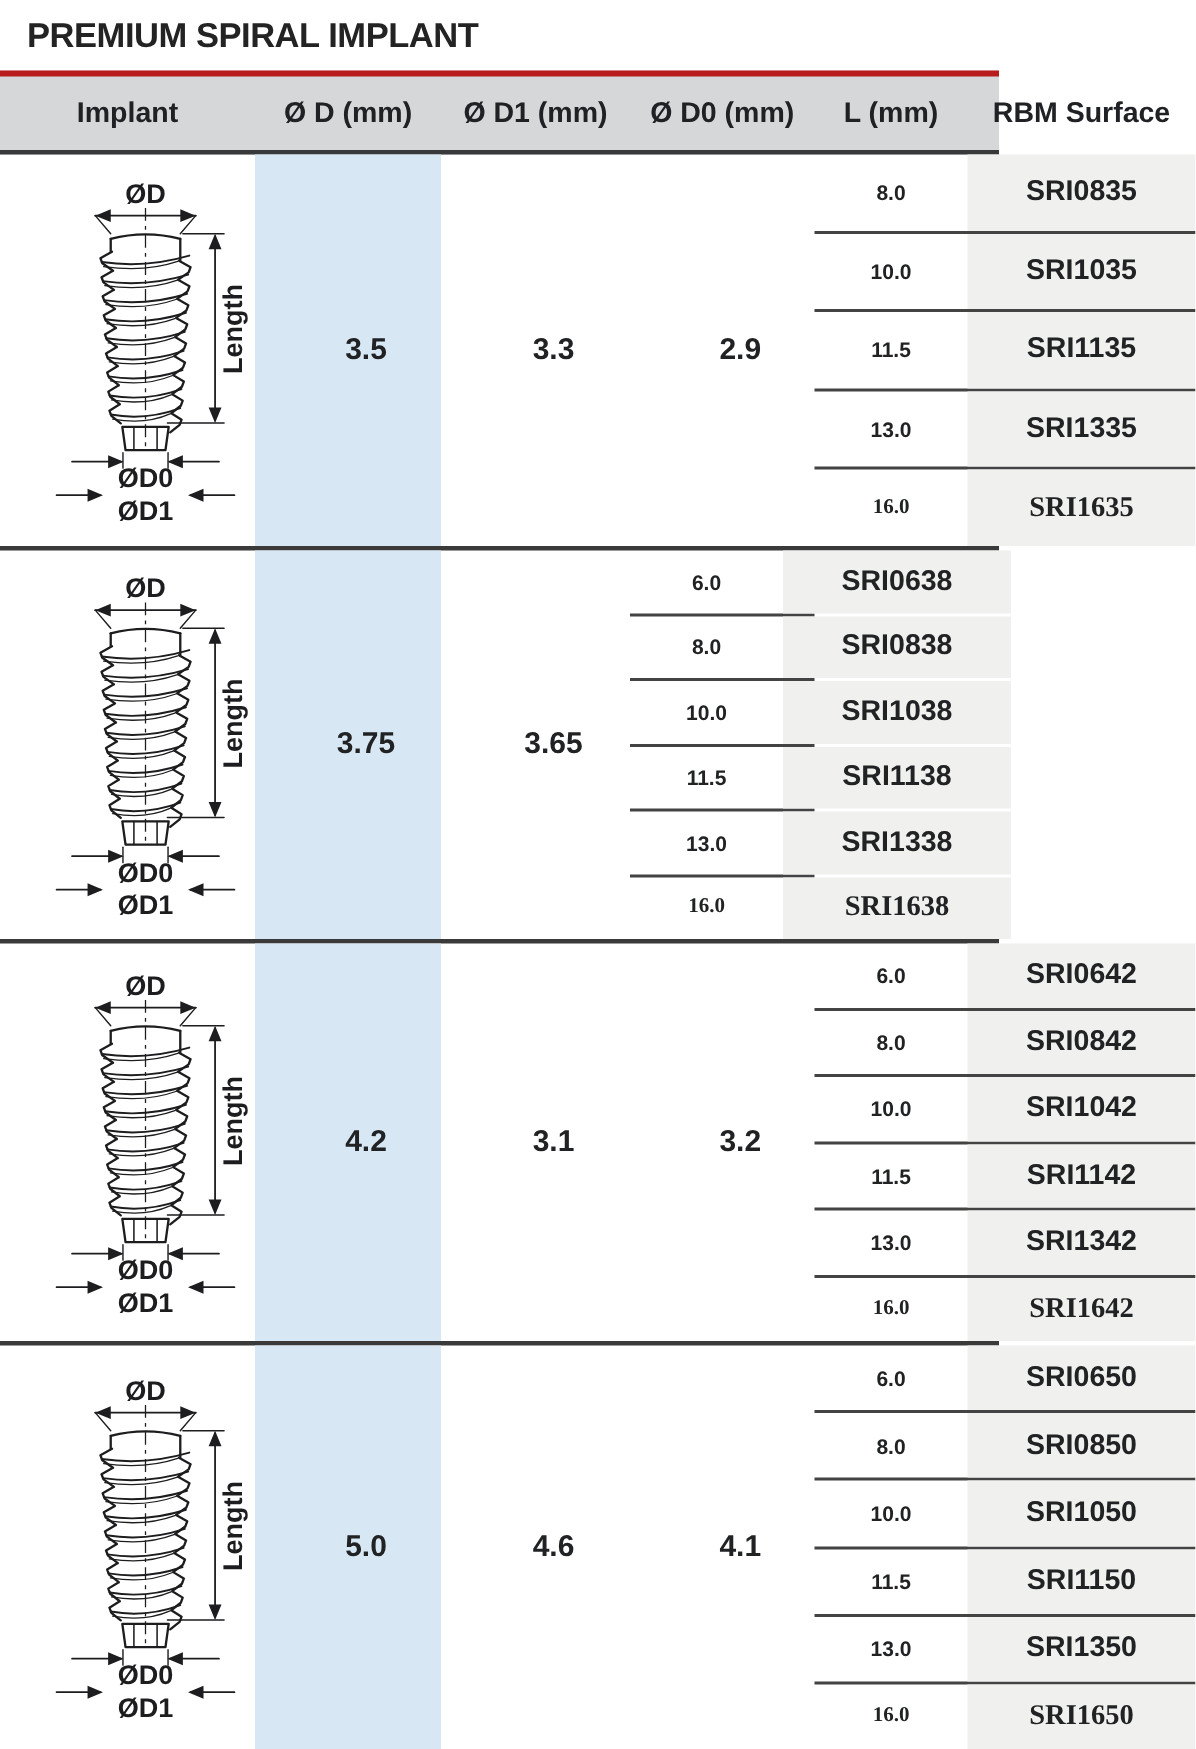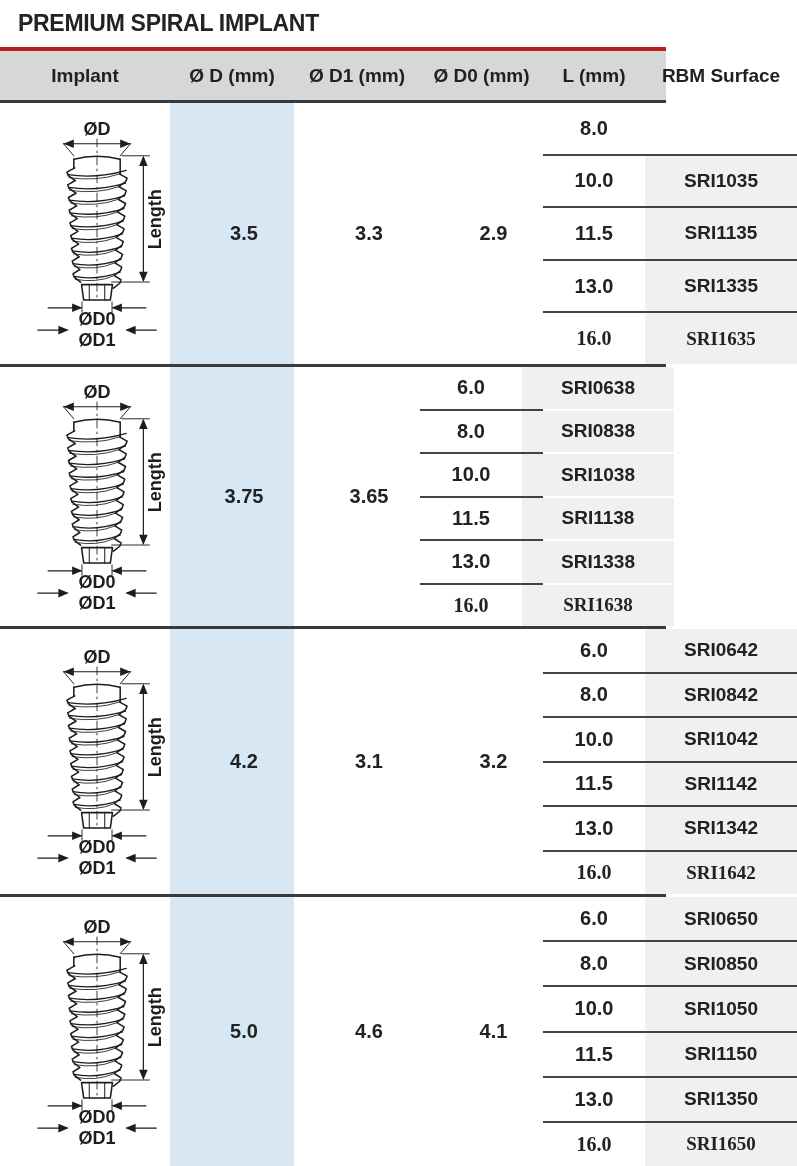--- a/index.html
+++ b/index.html
@@ -52,21 +52,21 @@
   .g3 .implant-svg{width:168px;}
   
   .rows{display:flex;flex-direction:column;height:100%;}
   .lrow{
     flex:1;display:grid;grid-template-columns:102px 152px;
     border-bottom:2px solid #434343;
   }
   .lrow:last-child{border-bottom:none;font-family:Liberation Serif, serif;}
   .lcell{
     display:flex;align-items:center;justify-content:center;
-    font-size:20px;font-weight:bold;color:#212224;
+    font-size:14px;font-weight:bold;color:#212224;
   }
   .ccell{
     display:flex;align-items:center;justify-content:center;
     font-size:19px;font-weight:bold;color:#212224;
     background:var(--rbm-bg,#f0f0ef);
   }
   
   .dlabel{
     font-family:"Liberation Sans","DejaVu Sans",sans-serif;
     font-size:21px;font-weight:600;fill:#1d1d1f;
@@ -154,20 +154,21 @@
         <text class="dlabel" x="85" y="241" text-anchor="middle">ØD0</text>
         <text class="dlabel" x="85" y="266" text-anchor="middle">ØD1</text>
       </svg>
     </div>
     <div class="cell d-cell">3.5</div>
     <div class="cell d1-cell">3.3</div>
     <div class="cell d0-cell">2.9</div>
     <div class="rows">
   <div class="lrow">
     <div class="lcell">8.0</div>
+    <div class="ccell">SRI0835</div>
   </div>
 
   <div class="lrow">
     <div class="lcell">10.0</div>
     <div class="ccell">SRI1035</div>
   </div>
 
   <div class="lrow">
     <div class="lcell">11.5</div>
     <div class="ccell">SRI1135</div>

